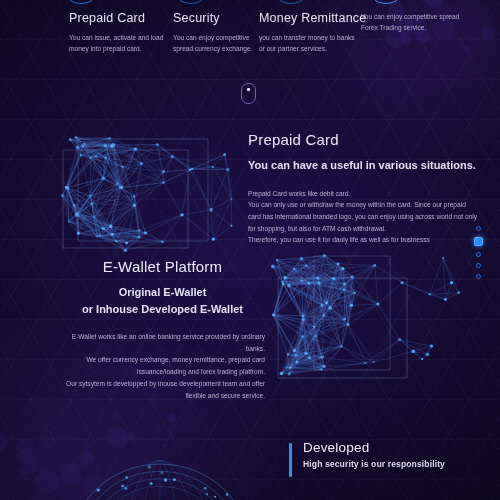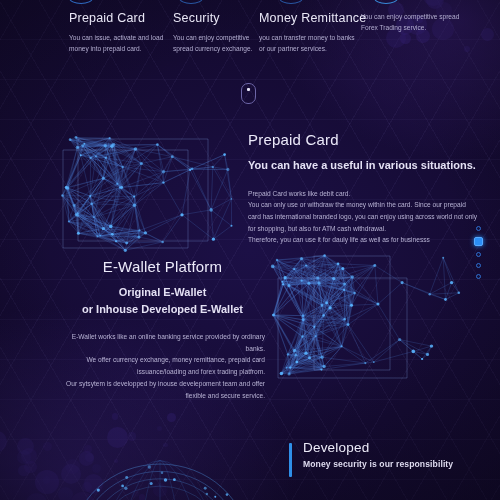--- a/index.html
+++ b/index.html
@@ -1379,21 +1379,21 @@
 
   <div class="blk" id="blk-ewallet">
     <div class="title">E-Wallet Platform</div>
     <div class="sub">Original E-Wallet<br>or Inhouse Developed E-Wallet</div>
     <div class="body">E-Wallet works like an online banking service provided by ordinary banks.<br>We offer currency exchange, money remittance, prepaid card issuance/loading and forex trading platfrom.<br>Our sytsytem is developped by inouse develepoment team and offer flexible and secure service.</div>
   </div>
 
   <div class="blk" id="blk-security">
     <div class="bar"></div>
     <div class="stitle">Developed</div>
-    <div class="sdesc">Money security is our responsibility</div>
+    <div class="sdesc">High security is our responsibility</div>
   </div>
 
   <div id="pager">
     <div class="line"></div>
   <div class="dot"></div>
       <div class="dot on"></div>
       <div class="dot"></div>
       <div class="dot"></div>
       <div class="dot"></div>
     </div>

